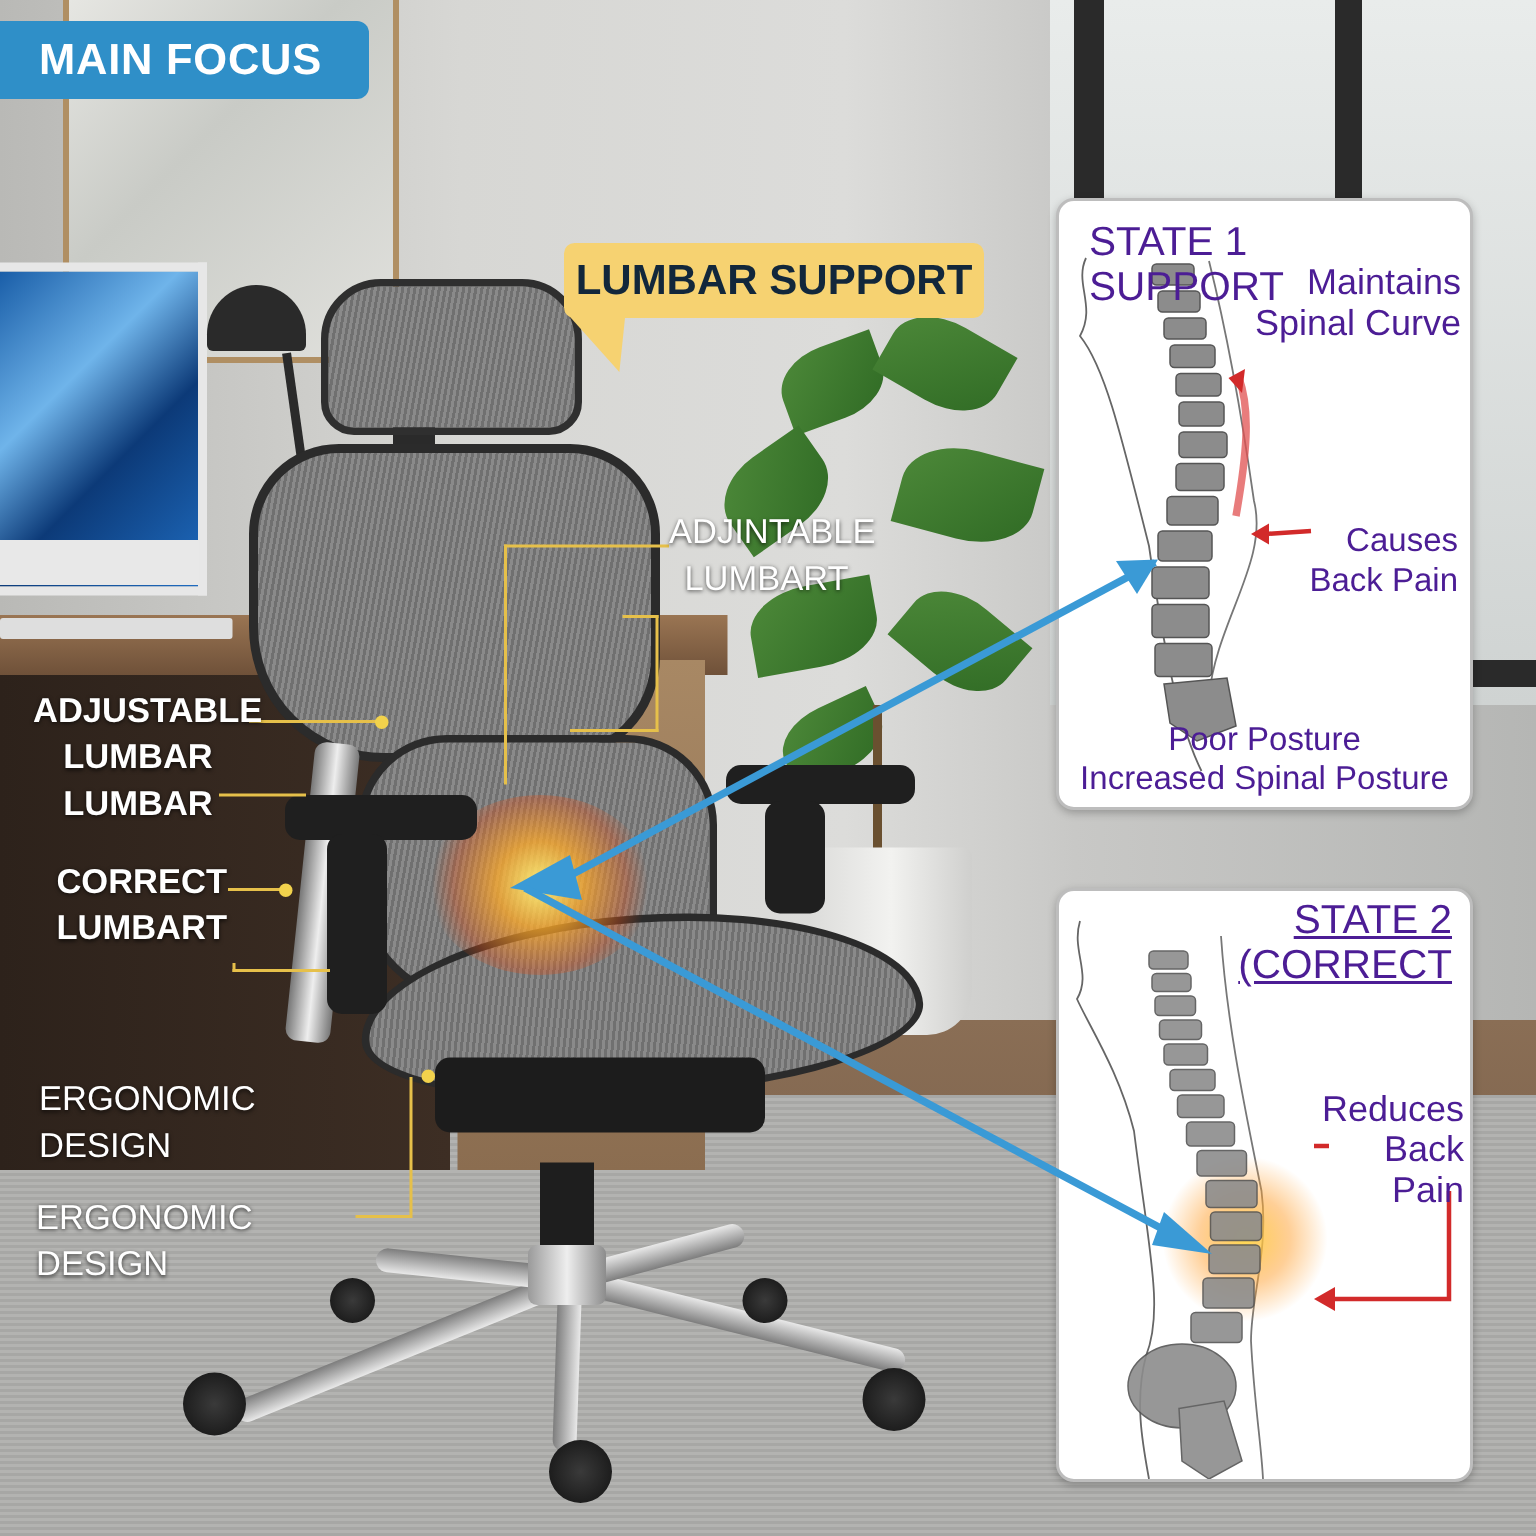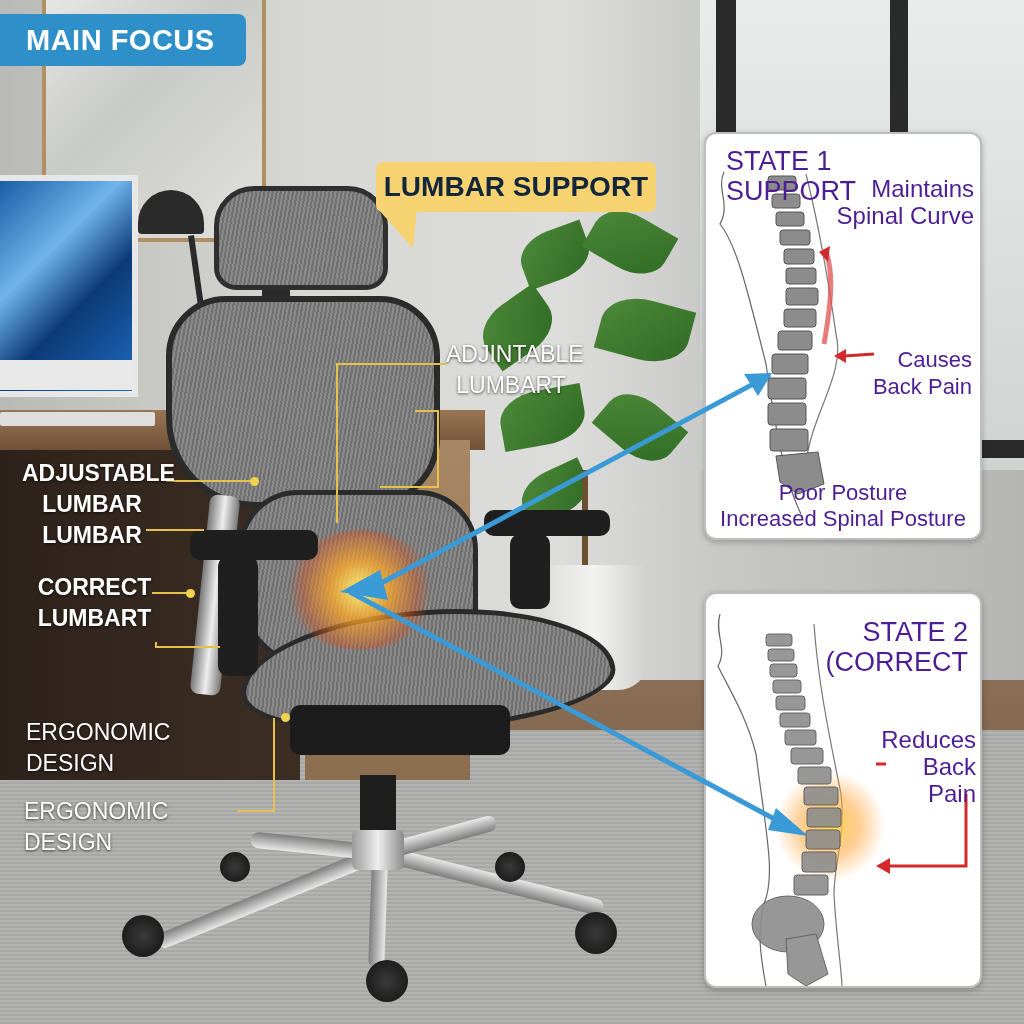--- a/index.html
+++ b/index.html
@@ -218,21 +218,21 @@
         <rect x="100" y="236" width="34" height="19" rx="3"></rect>
         <rect x="96" y="258" width="34" height="20" rx="3"></rect>
         <rect x="88" y="281" width="34" height="20" rx="3"></rect>
         <ellipse cx="82" cy="330" rx="36" ry="28"></ellipse>
         <path d="M80 345 L110 340 L122 380 L100 392 L82 380 Z"></path>
       </g>
       <polyline points="260,200 260,272 182,272" fill="none" stroke="#d22a2a" stroke-width="3"></polyline>
       <polygon points="170,272 184,264 184,280" fill="#d22a2a"></polygon>
       <line x1="170" y1="170" x2="180" y2="170" stroke="#d22a2a" stroke-width="3"></line>
     </svg>
-    <div class="panel-text panel-title" style="left:30px;top:23px;width:232px;">
+    <div class="panel-text panel-title" style="left:30px;top:4px;width:232px;text-decoration:underline;">
       <div>STATE 2 (CORRECT</div>
     </div>
     <div class="panel-text" style="left:170px;top:132px;width:100px;font-size:24px;text-align:right;">
       <div>Reduces</div>
       <div>Back Pain</div>
     </div>
   </div>
 
   <svg width="1024" height="1024" style="left:0;top:0;pointer-events:none;">
     <line x1="770" y1="375" x2="372" y2="588" stroke="#3a9ad6" stroke-width="5"></line>

